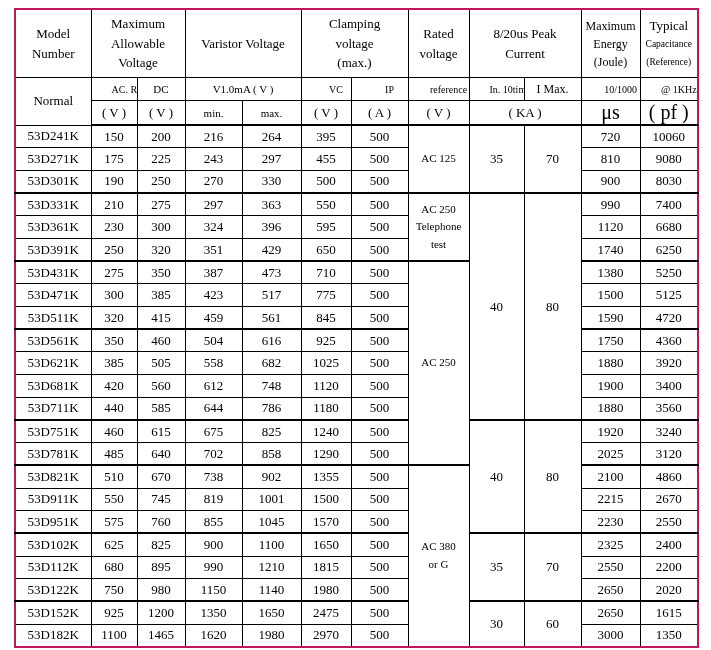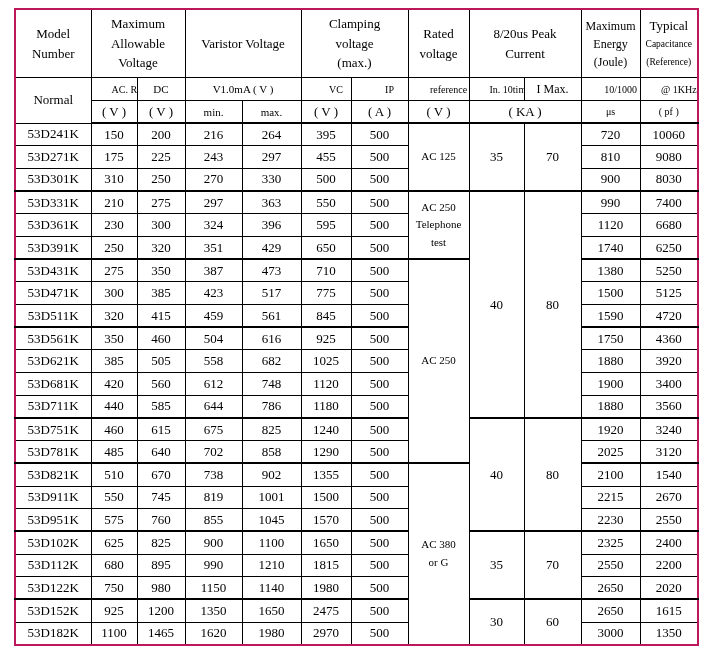--- a/index.html
+++ b/index.html
@@ -40,21 +40,21 @@
   .h3 th {
     height: 21px;
     border-bottom: 2px solid #000000;
   }
   tbody tr { height: 22.7px; }
   tr.gb td { border-top: 2px solid #000000; }
   .sm  { font-size: 10px; padding-left: 20px; }
   .xs  { font-size: 9.5px; line-height: 1.9; text-align: center; }
   .md  { font-size: 11px; }
   .me  { font-size: 12px; }
-  .big { font-size: 10px; margin-top: 35px; }
+  .big { font-size: 20px; margin-top: 35px; }
   td.rated {
     font-size: 11px;
     white-space: pre-line;
     line-height: 1.6;
   }
 </style>
 </head>
 <body>
 
 <table class="spec">
@@ -140,21 +140,21 @@
         <td>225</td>
         <td>243</td>
         <td>297</td>
         <td>455</td>
         <td>500</td>
         <td>810</td>
         <td>9080</td>
       </tr>
       <tr>
         <td>53D301K</td>
-        <td>310</td>
+        <td>190</td>
         <td>250</td>
         <td>270</td>
         <td>330</td>
         <td>500</td>
         <td>500</td>
         <td>900</td>
         <td>8030</td>
       </tr>
       <tr class="gb">
         <td>53D331K</td>
@@ -300,21 +300,21 @@
         <td>53D821K</td>
         <td>510</td>
         <td>670</td>
         <td>738</td>
         <td>902</td>
         <td>1355</td>
         <td>500</td>
         <td class="rated" rowspan="8">AC 380
 or G</td>
         <td>2100</td>
-        <td>1540</td>
+        <td>4860</td>
       </tr>
       <tr>
         <td>53D911K</td>
         <td>550</td>
         <td>745</td>
         <td>819</td>
         <td>1001</td>
         <td>1500</td>
         <td>500</td>
         <td>2215</td>

